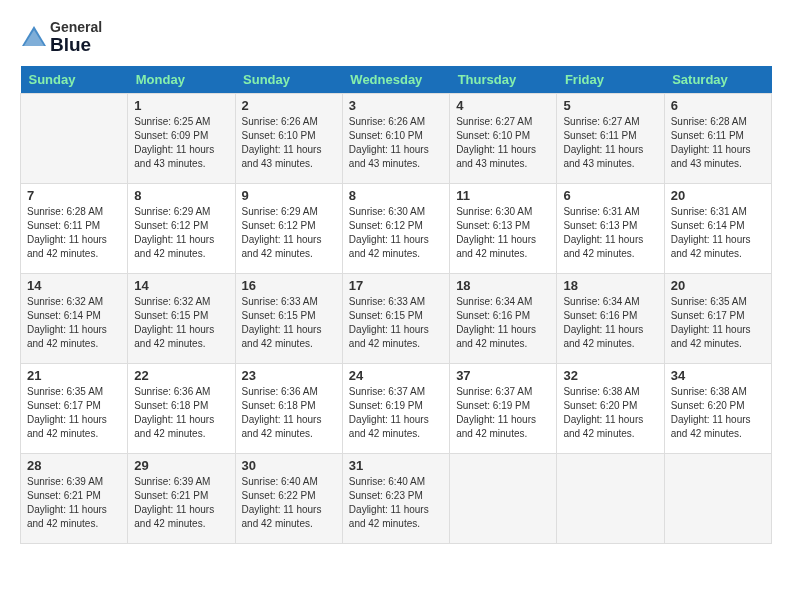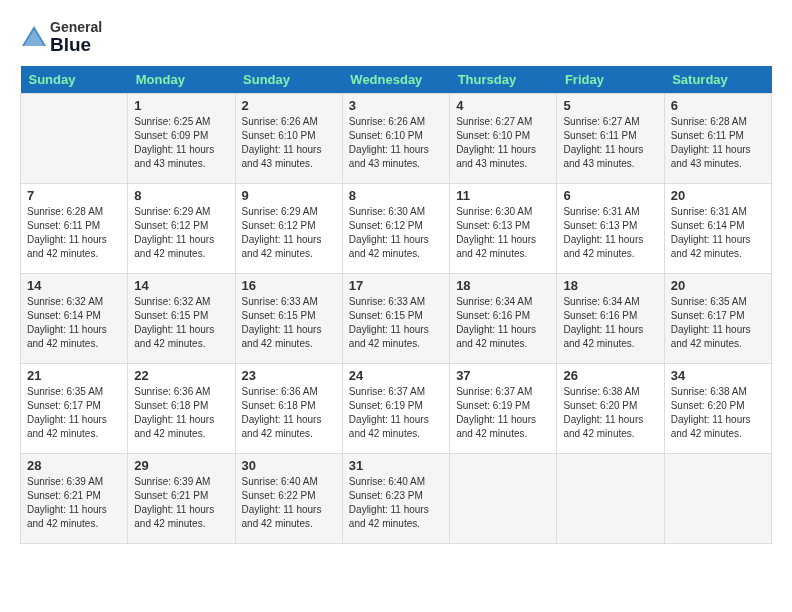--- a/index.html
+++ b/index.html
@@ -216,21 +216,21 @@
         </td>
         <td>
           <div class="day-number">24</div>
           <div class="day-info">Sunrise: 6:37 AM<br>Sunset: 6:19 PM<br>Daylight: 11 hours and 42 minutes.</div>
         </td>
         <td>
           <div class="day-number">37</div>
           <div class="day-info">Sunrise: 6:37 AM<br>Sunset: 6:19 PM<br>Daylight: 11 hours and 42 minutes.</div>
         </td>
         <td>
-          <div class="day-number">26</div>
+          <div class="day-number">32</div>
           <div class="day-info">Sunrise: 6:38 AM<br>Sunset: 6:20 PM<br>Daylight: 11 hours and 42 minutes.</div>
         </td>
         <td>
           <div class="day-number">34</div>
           <div class="day-info">Sunrise: 6:38 AM<br>Sunset: 6:20 PM<br>Daylight: 11 hours and 42 minutes.</div>
         </td>
       </tr>
       <tr>
         <td>
           <div class="day-number">28</div>

